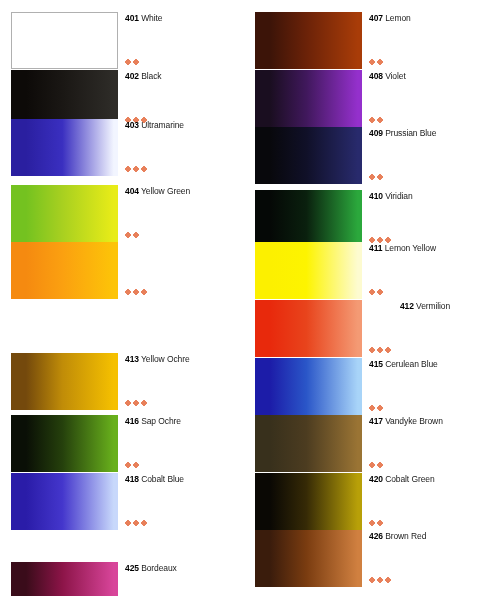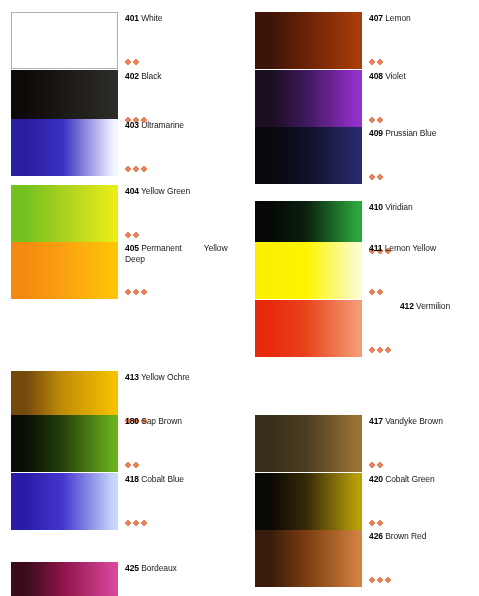--- a/index.html
+++ b/index.html
@@ -152,39 +152,38 @@
       <div class="swatch-row" style="top: 184.8px;">
         <div class="swatch" style="background: linear-gradient(to right, rgb(116, 194, 32) 0%, rgb(116, 194, 32) 14%, rgb(168, 208, 32) 48%, rgb(232, 236, 24) 96%, rgb(232, 236, 24) 100%);"></div>
         <div class="label"><span class="code">404</span> <span class="name">Yellow Green</span></div>
         <div class="dots">
           <span class="dot"></span>
           <span class="dot"></span>
         </div>
       </div>
       <div class="swatch-row" style="top: 242.4px;">
         <div class="swatch" style="background: linear-gradient(to right, rgb(245, 138, 16) 0%, rgb(245, 138, 16) 14%, rgb(251, 160, 16) 48%, rgb(253, 196, 8) 96%, rgb(253, 196, 8) 100%);"></div>
-        <div class="label two-line"><span class="code">405</span> <span class="name">Permanent</span><span class="name l2">Yellow Deep</span></div>
-        <div class="dots">
-          <span class="dot"></span>
-          <span class="dot"></span>
-          <span class="dot"></span>
-        </div>
-      </div>
-      <div class="swatch-row" style="top: 371px;">
+        <div class="dots">
+          <span class="dot"></span>
+          <span class="dot"></span>
+          <span class="dot"></span>
+        </div>
+      </div>
+      <div class="swatch-row" style="top: 353px;">
         <div class="swatch" style="background: linear-gradient(to right, rgb(116, 73, 12) 0%, rgb(116, 73, 12) 14%, rgb(192, 140, 8) 48%, rgb(245, 192, 0) 96%, rgb(245, 192, 0) 100%);"></div>
         <div class="label"><span class="code">413</span> <span class="name">Yellow Ochre</span></div>
         <div class="dots">
           <span class="dot"></span>
           <span class="dot"></span>
           <span class="dot"></span>
         </div>
       </div>
       <div class="swatch-row" style="top: 415.2px;">
         <div class="swatch" style="background: linear-gradient(to right, rgb(10, 15, 6) 0%, rgb(10, 15, 6) 14%, rgb(37, 64, 12) 48%, rgb(104, 176, 28) 96%, rgb(104, 176, 28) 100%);"></div>
-        <div class="label"><span class="code">180</span> <span class="name">Sap  Brown</span></div>
+        <div class="label"><span class="code">416</span> <span class="name">Sap  Ochre</span></div>
         <div class="dots">
           <span class="dot"></span>
           <span class="dot"></span>
         </div>
       </div>
       <div class="swatch-row" style="top: 472.8px;">
         <div class="swatch" style="background: linear-gradient(to right, rgb(42, 28, 168) 0%, rgb(42, 28, 168) 14%, rgb(68, 54, 204) 48%, rgb(200, 216, 251) 96%, rgb(200, 216, 251) 100%);"></div>
         <div class="label"><span class="code">418</span> <span class="name">Cobalt Blue</span></div>
         <div class="dots">
           <span class="dot"></span>
@@ -219,21 +218,21 @@
         </div>
       </div>
       <div class="swatch-row" style="top: 127.2px;">
         <div class="swatch" style="background: linear-gradient(to right, rgb(8, 8, 12) 0%, rgb(8, 8, 12) 14%, rgb(16, 16, 40) 48%, rgb(40, 42, 108) 96%, rgb(40, 42, 108) 100%);"></div>
         <div class="label"><span class="code">409</span> <span class="name">Prussian Blue</span></div>
         <div class="dots">
           <span class="dot"></span>
           <span class="dot"></span>
         </div>
       </div>
-      <div class="swatch-row" style="top: 201px;">
+      <div class="swatch-row" style="top: 190px;">
         <div class="swatch" style="background: linear-gradient(to right, rgb(5, 8, 6) 0%, rgb(5, 8, 6) 14%, rgb(10, 32, 14) 48%, rgb(43, 168, 60) 96%, rgb(43, 168, 60) 100%);"></div>
         <div class="label"><span class="code">410</span> <span class="name">Viridian</span></div>
         <div class="dots">
           <span class="dot"></span>
           <span class="dot"></span>
           <span class="dot"></span>
         </div>
       </div>
       <div class="swatch-row" style="top: 242.4px;">
         <div class="swatch" style="background: linear-gradient(to right, rgb(252, 240, 0) 0%, rgb(252, 240, 0) 14%, rgb(253, 244, 0) 48%, rgb(253, 251, 208) 96%, rgb(253, 251, 208) 100%);"></div>
@@ -245,20 +244,28 @@
       </div>
       <div class="swatch-row" style="top: 300px; text-align: center;">
         <div class="swatch" style="background: linear-gradient(to right, rgb(232, 41, 12) 0%, rgb(232, 41, 12) 14%, rgb(232, 68, 28) 48%, rgb(244, 154, 116) 96%, rgb(244, 154, 116) 100%);"></div>
         <div class="label"><span class="code">412</span> <span class="name">Vermilion</span></div>
         <div class="dots">
           <span class="dot"></span>
           <span class="dot"></span>
           <span class="dot"></span>
         </div>
       </div>
+      <div class="swatch-row" style="top: 357.6px;">
+        <div class="swatch" style="background: linear-gradient(to right, rgb(28, 28, 168) 0%, rgb(28, 28, 168) 14%, rgb(42, 86, 200) 48%, rgb(168, 212, 248) 96%, rgb(168, 212, 248) 100%);"></div>
+        <div class="label"><span class="code">415</span> <span class="name">Cerulean Blue</span></div>
+        <div class="dots">
+          <span class="dot"></span>
+          <span class="dot"></span>
+        </div>
+      </div>
       <div class="swatch-row" style="top: 415.2px;">
         <div class="swatch" style="background: linear-gradient(to right, rgb(56, 48, 28) 0%, rgb(56, 48, 28) 14%, rgb(76, 60, 32) 48%, rgb(154, 116, 52) 96%, rgb(154, 116, 52) 100%);"></div>
         <div class="label"><span class="code">417</span> <span class="name">Vandyke Brown</span></div>
         <div class="dots">
           <span class="dot"></span>
           <span class="dot"></span>
         </div>
       </div>
       <div class="swatch-row" style="top: 472.8px;">
         <div class="swatch" style="background: linear-gradient(to right, rgb(10, 8, 4) 0%, rgb(10, 8, 4) 14%, rgb(54, 42, 6) 48%, rgb(184, 160, 8) 96%, rgb(184, 160, 8) 100%);"></div>

